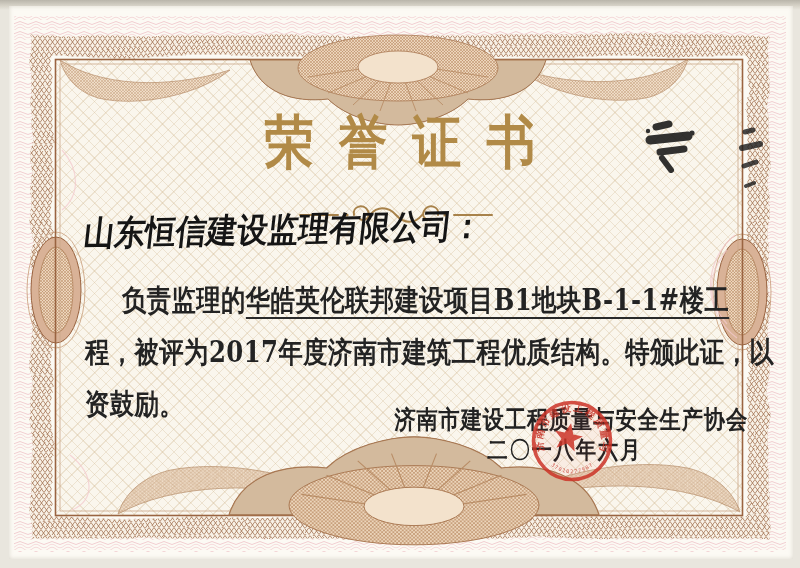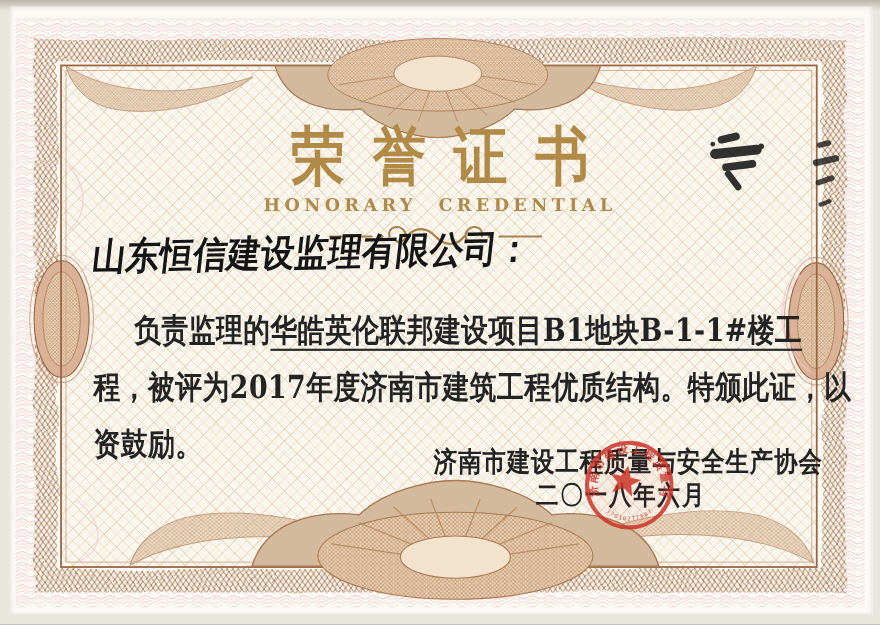--- a/index.html
+++ b/index.html
@@ -103,21 +103,20 @@
     <use href="#wingP" transform="translate(688,59) scale(-1,1)" fill="url(#meshTan)" opacity=".75" stroke="#a97950" stroke-width=".8"></use>
     <use href="#wingP" transform="translate(118,514) scale(1.35,-1.15)" fill="url(#meshTan)" opacity=".7" stroke="#a97950" stroke-width=".7"></use>
     <use href="#wingP" transform="translate(740,512) scale(-1.35,-1.15)" fill="url(#meshTan)" opacity=".7" stroke="#a97950" stroke-width=".7"></use>
     <use href="#rosette" transform="translate(398,59)"></use>
     <use href="#rosette" transform="translate(414,516) scale(1.25,-1.2)"></use>
   </svg>
 
   <div class="txt" id="title">
     <span>荣誉证书</span>
   </div>
-  <div class="txt" id="subtitle">HONORARY  CREDENTIAL</div>
 
   <svg id="flourish" width="200" height="26" viewBox="0 0 200 26">
     <g stroke="#a8824a" stroke-width="2" fill="none" stroke-linecap="round">
       <path d="M4 13 H42"></path>
         <path d="M158 13 H196"></path>
       <path d="M58 13 c-2 -9 10 -12 14 -4 c3 6 -3 11 -8 8"></path>
       <path d="M142 13 c2 -9 -10 -12 -14 -4 c-3 6 3 11 8 8"></path>
       <path d="M74 13 c7 -9 18 -9 26 0 c8 9 19 9 26 0"></path>
       <circle cx="51" cy="13" r="1.6" fill="#a8824a" stroke="none"></circle>
       <circle cx="149" cy="13" r="1.6" fill="#a8824a" stroke="none"></circle>

